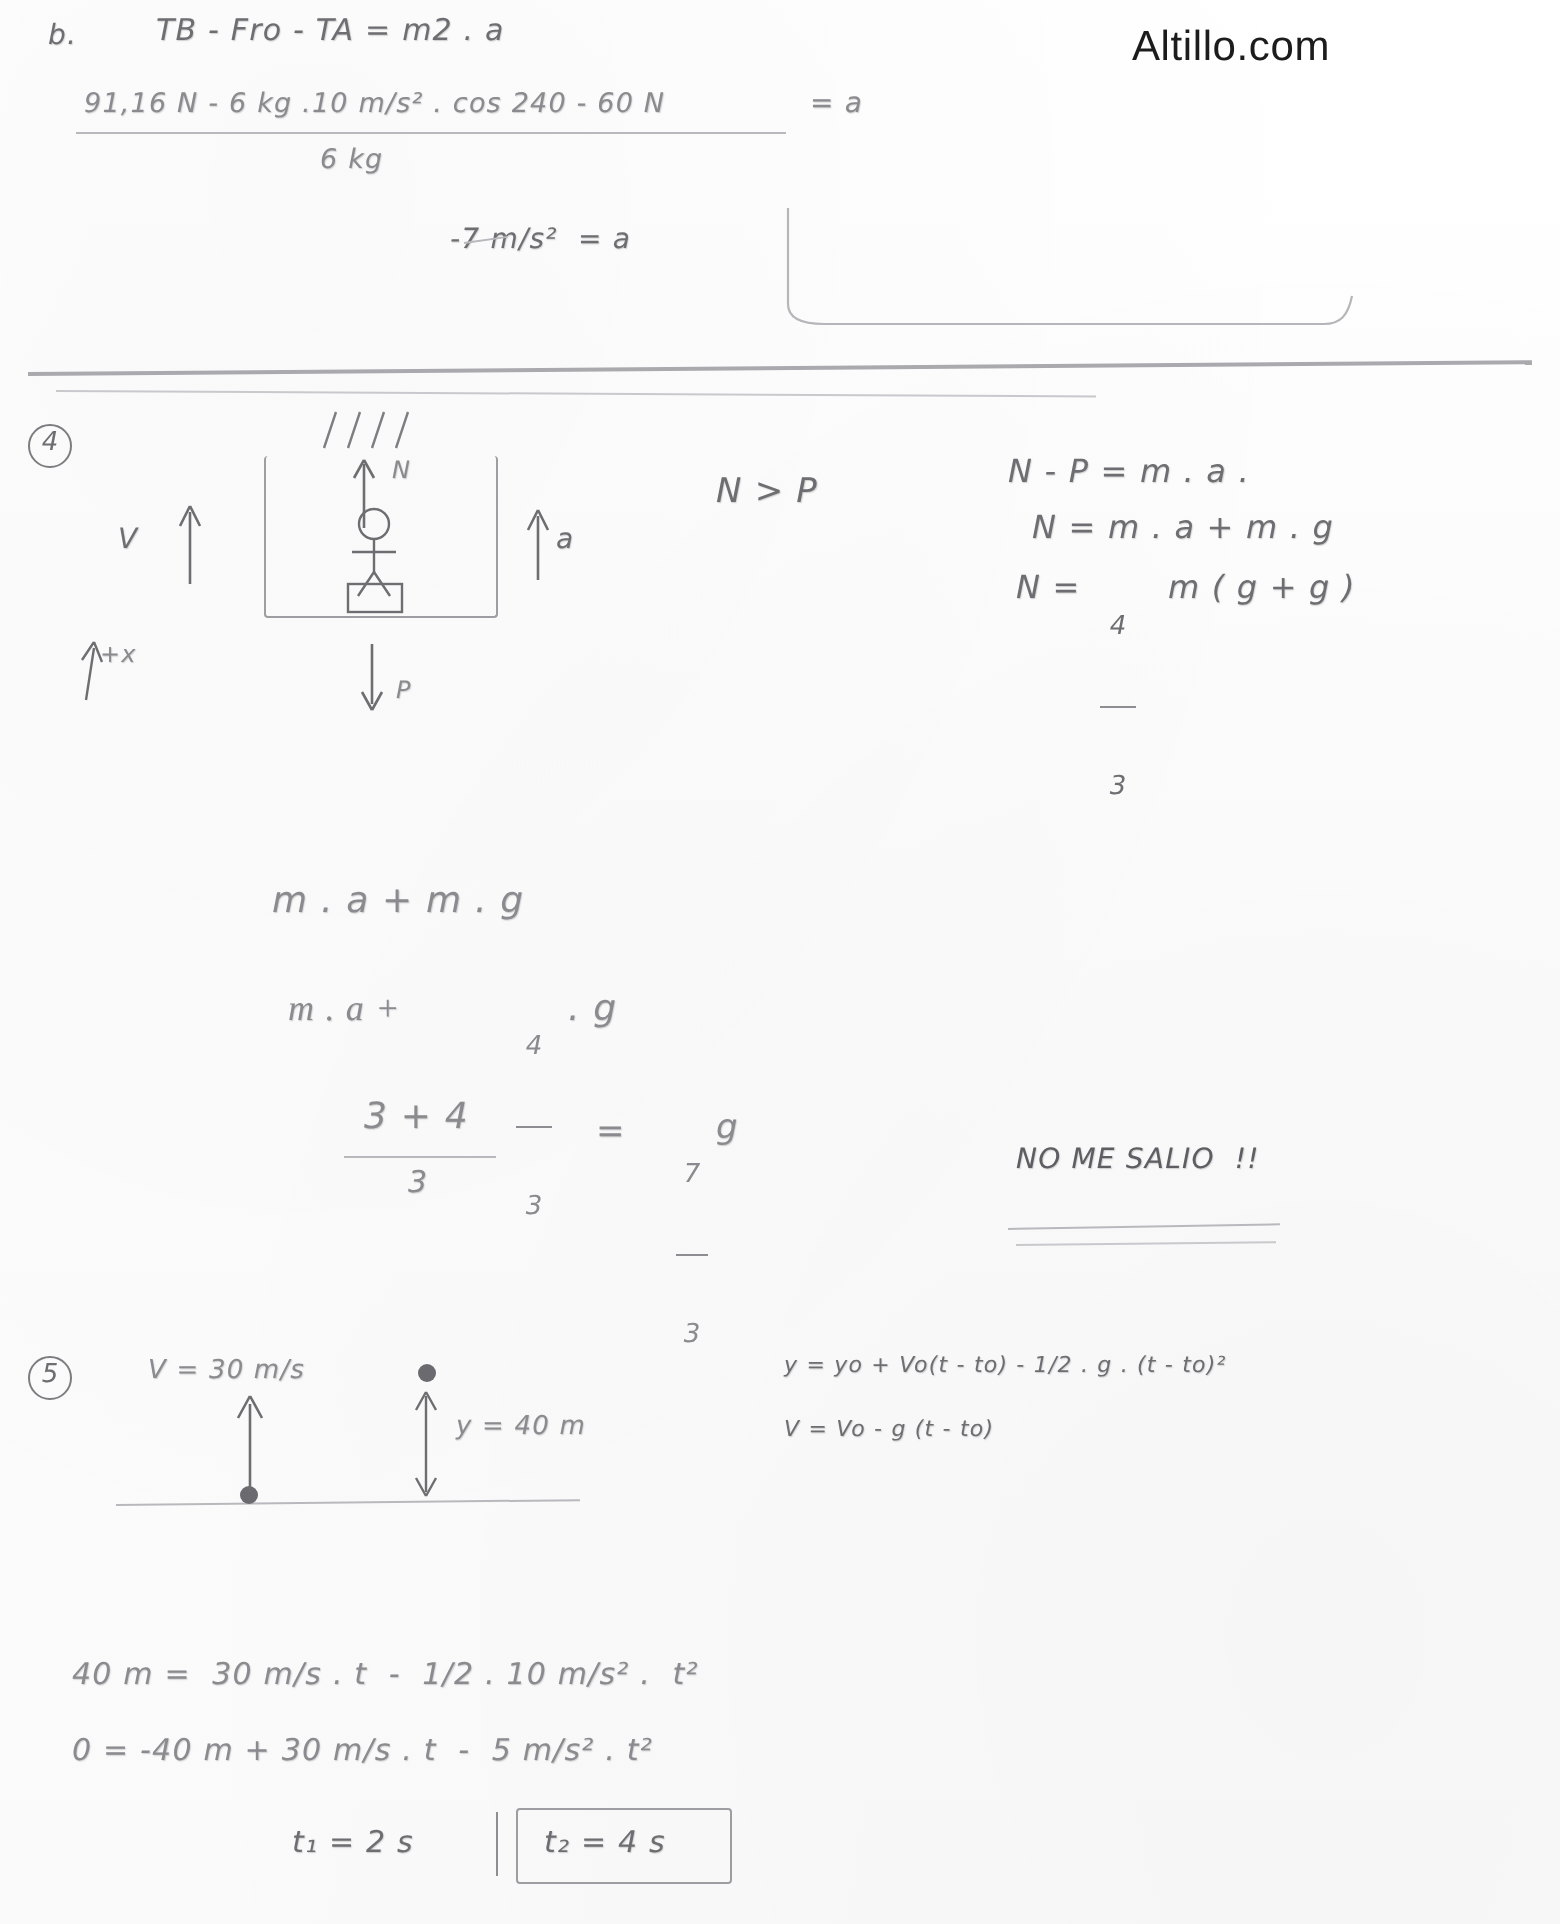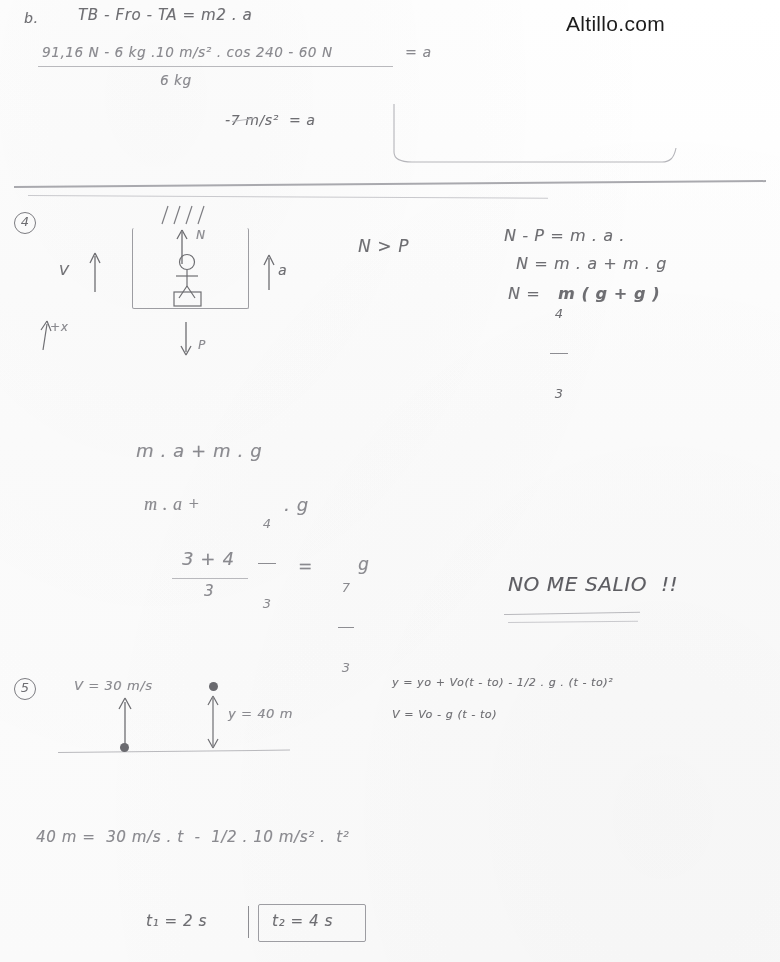--- a/index.html
+++ b/index.html
@@ -168,21 +168,21 @@
   <div class="hw" style="left:358px; top:236px; font-size:17px;">N &gt; P</div>
 
   <div class="hw" style="left:504px; top:226px; font-size:16px;">N - P = m . a .</div>
   <div class="hw" style="left:516px; top:254px; font-size:16px;">N = m . a + m . g</div>
   <div class="hw" style="left:508px; top:284px; font-size:16px;">N =</div>
   <div class="frac" style="left:548px; top:276px; width:22px; font-size:13px;">
     <span class="num">4</span>
     <span class="bar" style="width:18px;"></span>
     <span class="den">3</span>
   </div>
-  <div class="hw" style="left:558px; top:284px; font-size:16px;font-weight:bold;">m ( g + g )</div>
+  <div class="hw" style="left:584px; top:284px; font-size:16px;">m ( g + g )</div>
 
   <div class="hw light" style="left:136px; top:440px; font-size:18px;">m . a + m . g</div>
 
   <div class="hw light" style="left:144px; top:494px; font-size:18px;font-family:Liberation Serif, serif;">m . a +</div>
   <div class="frac light" style="left:256px; top:486px; width:22px; font-size:13px; color:#8a8a8f;">
     <span class="num">4</span>
     <span class="bar" style="width:18px;"></span>
     <span class="den">3</span>
   </div>
   <div class="hw light" style="left:284px; top:494px; font-size:18px;">. g</div>
@@ -192,21 +192,21 @@
   <div class="hw light" style="left:204px; top:582px; font-size:15px;">3</div>
 
   <div class="hw light" style="left:298px; top:556px; font-size:17px;">=</div>
   <div class="frac light" style="left:336px; top:550px; width:20px; font-size:13px; color:#8a8a8f;">
     <span class="num">7</span>
     <span class="bar" style="width:16px;"></span>
     <span class="den">3</span>
   </div>
   <div class="hw light" style="left:358px; top:554px; font-size:17px;">g</div>
 
-  <div class="hw dark" style="left:508px; top:572px; font-size:20px;">NO ME SALIO  !!</div>
+  <div class="hw dark" style="left:508px; top:572px; font-size:14px;">NO ME SALIO  !!</div>
   <div class="rule" style="left:504px; top:614px; width:136px; transform:rotate(-1deg);"></div>
   <div class="rule soft" style="left:508px; top:622px; width:130px; transform:rotate(-0.6deg);"></div>
 
   <div class="circnum" style="left:14px; top:678px;">5</div>
 
   <div class="hw light" style="left:74px; top:678px; font-size:13px;">V = 30 m/s</div>
 
   <div class="rule" style="left:58px; top:752px; width:232px; transform:rotate(-0.6deg);"></div>
 
   <div class="dot" style="left:120px; top:743px; width:9px; height:9px;"></div>
@@ -222,20 +222,21 @@
     <path d="M9 4 L9 52" stroke="#6e6e72" stroke-width="1.2" fill="none"></path>
     <path d="M9 2 L4 11 M9 2 L14 11" stroke="#6e6e72" stroke-width="1.2" fill="none"></path>
     <path d="M9 54 L4 45 M9 54 L14 45" stroke="#6e6e72" stroke-width="1.2" fill="none"></path>
   </svg>
   <div class="hw light" style="left:228px; top:706px; font-size:13px;">y = 40 m</div>
 
   <div class="hw" style="left:392px; top:676px; font-size:11px;">y = yo + Vo(t - to) - 1/2 . g . (t - to)²</div>
   <div class="hw" style="left:392px; top:708px; font-size:11px;">V = Vo - g (t - to)</div>
 
   <div class="hw light" style="left:36px; top:828px; font-size:15px;">40 m =  30 m/s . t  -  1/2 . 10 m/s² .  t²</div>
+  <div class="hw light" style="left:36px; top:866px; font-size:15px;">0 = -40 m + 30 m/s . t  -  5 m/s² . t²</div>
 
   <div class="hw" style="left:146px; top:912px; font-size:15px;">t₁ = 2 s</div>
 
   <div class="rule" style="left:248px; top:906px; width:1.4px; height:32px; background:#8d8d92;"></div>
 
   <div class="boxline" style="left:258px; top:904px; width:106px; height:36px;"></div>
   <div class="hw" style="left:272px; top:912px; font-size:15px;">t₂ = 4 s</div>
 
 </div>
 

